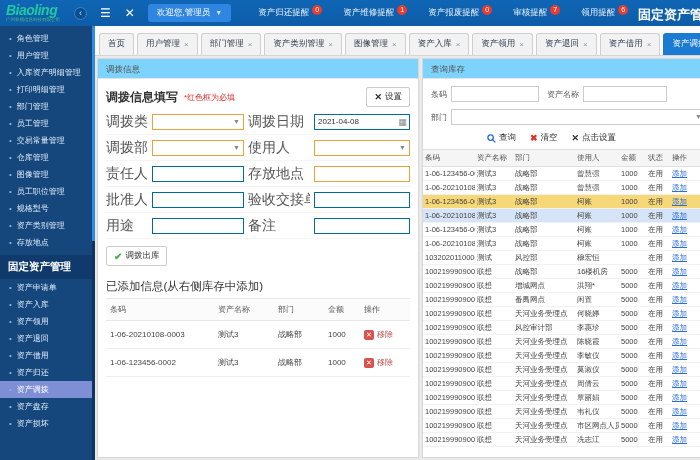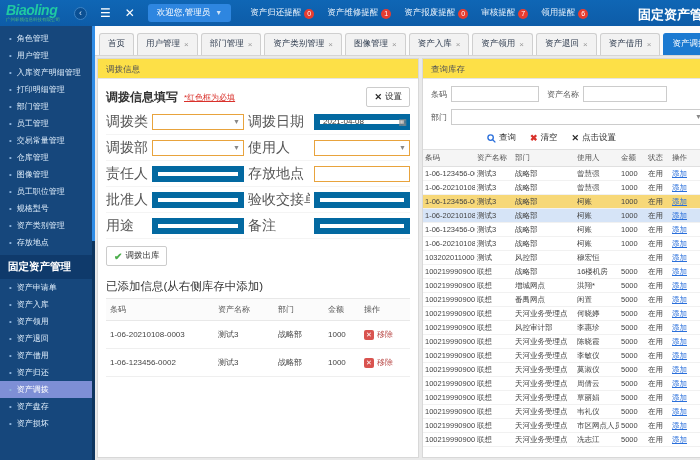--- a/index.html
+++ b/index.html
@@ -9,21 +9,21 @@
   
   .topbar { position:absolute; left:0; top:0; width:700px; height:26px; background:linear-gradient(#0f66b5,#0d5ca8); display:flex; align-items:center; padding:0 6px; color:#fff; }
   .logo { display:flex; flex-direction:column; line-height:1; margin-right:8px; }
   .logo-main { font-size:14px; font-weight:bold; font-style:italic; color:#1fc9a2; letter-spacing:-0.5px; }
   .logo-sub { font-size:4.5px; color:#4fb87a; margin-top:1px; white-space:nowrap; }
   .circle-btn { width:13px; height:13px; border-radius:50%; background:#0a4f93; border:1px solid #3d83c4; color:#cfe3f7; font-size:9px; line-height:11px; text-align:center; margin:0 6px; cursor:pointer; }
   .iconbtn { color:#fff; font-size:12px; margin:0 7px; cursor:pointer; }
   .user-menu { background:#2e86e0; border-radius:3px; padding:3px 9px; font-size:8.5px; color:#fff; margin:0 6px; cursor:pointer; white-space:nowrap; }
   .user-menu .caret { font-size:7px; margin-left:5px; color:#cfe3f7; }
   .topnav { display:flex; align-items:center; }
-  .topnav-item { display:flex; align-items:flex-end; margin-left:13px; font-size:8.5px; color:#eaf3fc; cursor:pointer; white-space:nowrap; }
+  .topnav-item { display:flex; align-items:flex-start; margin-left:21px; font-size:8.5px; color:#eaf3fc; cursor:pointer; white-space:nowrap; }
   .badge { display:inline-block; min-width:10px; height:10px; border-radius:50%; background:#e83c30; color:#fff; font-size:7px; line-height:10px; text-align:center; margin-left:3px; margin-top:-2px; }
   .sys-title { position:absolute; left:638px; top:6px; font-size:13px; font-weight:bold; color:#fff; white-space:nowrap; }
 
   
   .sidebar { position:absolute; left:0; top:26px; width:95px; height:434px; background:#16477c; overflow:hidden; }
   .sb-track { position:absolute; right:0; top:0; width:3px; height:434px; background:#0d355f; }
   .sb-thumb { position:absolute; right:0; top:0; width:3px; height:215px; background:#2f8ce6; }
   .sb-group-title { font-size:10.5px; font-weight:bold; color:#fff; background:#0f3a6b; padding:5px 6px 5px 8px; margin-top:4px; }
   .sb-item { display:flex; align-items:center; height:17px; padding-left:9px; font-size:8px; color:#dcebfa; cursor:pointer; white-space:nowrap; }
   .sb-item .dot { color:#8db4dd; margin-right:5px; font-size:8px; }
@@ -33,35 +33,35 @@
   
   .tabbar { position:absolute; left:95px; top:26px; width:605px; height:30px; background:#fbfbfb; border-bottom:1px solid #d5d5d5; display:flex; align-items:flex-end; padding:0 0 0 4px; }
   .tab { background:#f2f2f2; border:1px solid #cfcfcf; border-bottom:none; border-radius:3px 3px 0 0; padding:4px 8px 5px; margin-right:3px; font-size:8.5px; color:#2e3b4e; cursor:pointer; white-space:nowrap; display:flex; align-items:center; }
   .tab .x { color:#999; font-size:8px; margin-left:4px; }
   .tab.active { background:#1b7ad1; border-color:#1b7ad1; color:#fff; }
 
   
   .panel { position:absolute; background:#fff; border:1px solid #d8d8d8; }
   .panel-left { left:97px; top:58px; width:322px; height:400px; }
   .panel-right { left:422px; top:58px; width:293px; height:400px; }
-  .panel-header { height:20px; background:#fde047; border-bottom:1px solid #e5e5e5; font-size:8.5px; color:#555; padding:5px 8px; }
+  .panel-header { height:20px; background:#7dd3fc; border-bottom:1px solid #e5e5e5; font-size:8.5px; color:#555; padding:5px 8px; }
 
   
   .t-body { padding:6px 8px 0; }
   .t-titlerow { display:flex; align-items:center; height:24px; }
   .t-title { font-size:12px; font-weight:bold; color:#333; }
-  .t-note { font-size:8px; color:#d9312b; margin-left:6px;text-decoration:underline; }
+  .t-note { font-size:8px; color:#d9312b; margin-left:6px; }
   .btn { border:1px solid #ccc; background:#fff; border-radius:2px; font-size:8.5px; color:#333; padding:3px 7px; cursor:pointer; display:inline-flex; align-items:center; font-family:inherit; }
   .btn .ic { margin-right:3px; }
   .t-settings { margin-left:auto; }
   .settings-x { color:#2b2b2b; font-weight:bold; font-size:9px; }
   .form-row { display:grid; grid-template-columns:42px 92px 62px 1fr; align-items:center; height:26px; border-bottom:1px solid #f4f4f4; column-gap:4px; }
   .f-label { font-size:14px; color:#555; white-space:nowrap; overflow:hidden; }
   .f-field { position:relative; }
-  .f-input { width:100%; height:16px; border:6px solid #0369a1; background:#fff; font-size:8px; padding:0 3px; font-family:inherit; color:#333; }
+  .f-input { width:100%; height:16px; border:1px solid #0369a1; background:#fff; font-size:8px; padding:0 3px; font-family:inherit; color:#333; }
   .f-input.req { border:1.5px solid #e8a33d; }
   .f-caret { position:absolute; right:4px; top:4px; font-size:7px; color:#888; pointer-events:none; }
   .f-cal { position:absolute; right:3px; top:3px; font-size:9px; color:#888; pointer-events:none; }
   .file-btn { border:1px solid #bbb; background:#eee; font-size:8px; padding:2px 5px; border-radius:2px; cursor:pointer; font-family:inherit; }
   .file-empty { font-size:8px; color:#777; margin-left:5px; }
   .t-submit { margin:7px 0; }
   .check { color:#4cae4c; font-weight:bold; font-size:10px; }
   .added-title { font-size:11.5px; color:#333; margin:6px 0 4px; }
   .added-table { width:100%; border-collapse:collapse; table-layout:fixed; }
   .added-table th { background:#fbfbfb; border-top:1px solid #e8e8e8; border-bottom:1px solid #e8e8e8; font-size:8px; color:#555; font-weight:normal; text-align:left; padding:5px 4px; }

